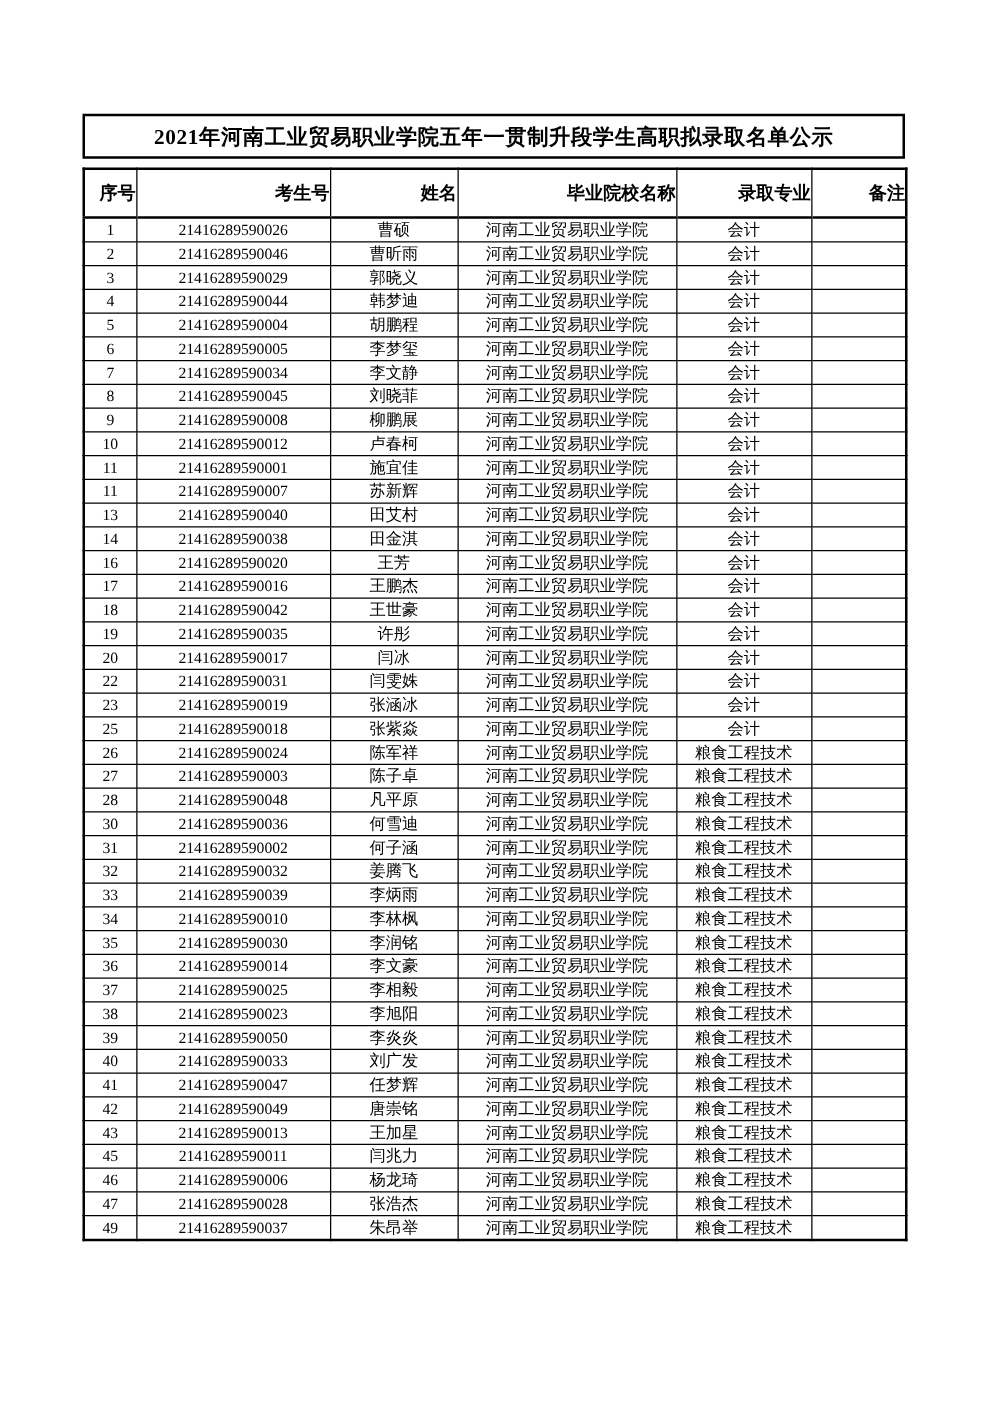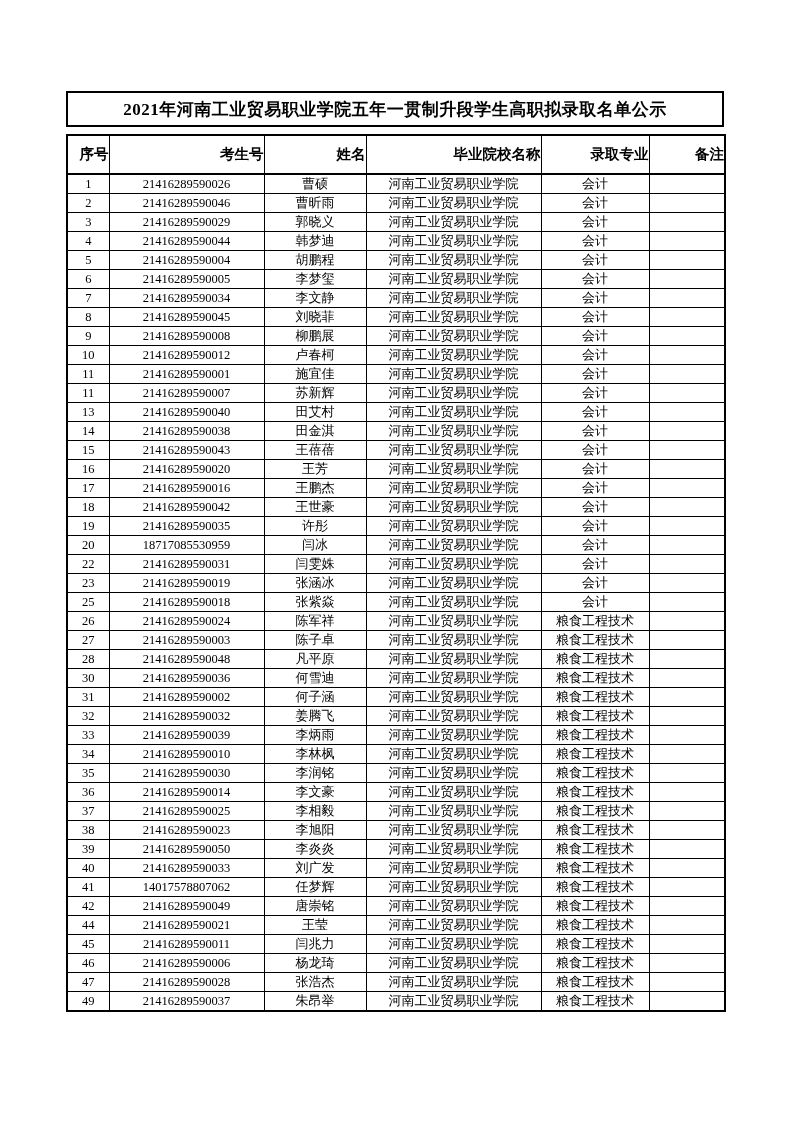--- a/index.html
+++ b/index.html
@@ -193,28 +193,20 @@
         </tr>
         <tr>
           <td class="c0">14</td>
           <td class="c1">21416289590038</td>
           <td class="c2">田金淇</td>
           <td class="c3">河南工业贸易职业学院</td>
           <td class="c4">会计</td>
           <td class="c5"></td>
         </tr>
         <tr>
-          <td class="c0">15</td>
-          <td class="c1">21416289590043</td>
-          <td class="c2">王蓓蓓</td>
-          <td class="c3">河南工业贸易职业学院</td>
-          <td class="c4">会计</td>
-          <td class="c5"></td>
-        </tr>
-        <tr>
           <td class="c0">16</td>
           <td class="c1">21416289590020</td>
           <td class="c2">王芳</td>
           <td class="c3">河南工业贸易职业学院</td>
           <td class="c4">会计</td>
           <td class="c5"></td>
         </tr>
         <tr>
           <td class="c0">17</td>
           <td class="c1">21416289590016</td>
@@ -234,21 +226,21 @@
         <tr>
           <td class="c0">19</td>
           <td class="c1">21416289590035</td>
           <td class="c2">许彤</td>
           <td class="c3">河南工业贸易职业学院</td>
           <td class="c4">会计</td>
           <td class="c5"></td>
         </tr>
         <tr>
           <td class="c0">20</td>
-          <td class="c1">18717085530959</td>
+          <td class="c1">21416289590017</td>
           <td class="c2">闫冰</td>
           <td class="c3">河南工业贸易职业学院</td>
           <td class="c4">会计</td>
           <td class="c5"></td>
         </tr>
         <tr>
           <td class="c0">22</td>
           <td class="c1">21416289590031</td>
           <td class="c2">闫雯姝</td>
           <td class="c3">河南工业贸易职业学院</td>
@@ -378,38 +370,38 @@
         <tr>
           <td class="c0">40</td>
           <td class="c1">21416289590033</td>
           <td class="c2">刘广发</td>
           <td class="c3">河南工业贸易职业学院</td>
           <td class="c4">粮食工程技术</td>
           <td class="c5"></td>
         </tr>
         <tr>
           <td class="c0">41</td>
-          <td class="c1">14017578807062</td>
+          <td class="c1">21416289590047</td>
           <td class="c2">任梦辉</td>
           <td class="c3">河南工业贸易职业学院</td>
           <td class="c4">粮食工程技术</td>
           <td class="c5"></td>
         </tr>
         <tr>
           <td class="c0">42</td>
           <td class="c1">21416289590049</td>
           <td class="c2">唐崇铭</td>
           <td class="c3">河南工业贸易职业学院</td>
           <td class="c4">粮食工程技术</td>
           <td class="c5"></td>
         </tr>
         <tr>
-          <td class="c0">44</td>
-          <td class="c1">21416289590021</td>
-          <td class="c2">王莹</td>
+          <td class="c0">43</td>
+          <td class="c1">21416289590013</td>
+          <td class="c2">王加星</td>
           <td class="c3">河南工业贸易职业学院</td>
           <td class="c4">粮食工程技术</td>
           <td class="c5"></td>
         </tr>
         <tr>
           <td class="c0">45</td>
           <td class="c1">21416289590011</td>
           <td class="c2">闫兆力</td>
           <td class="c3">河南工业贸易职业学院</td>
           <td class="c4">粮食工程技术</td>

